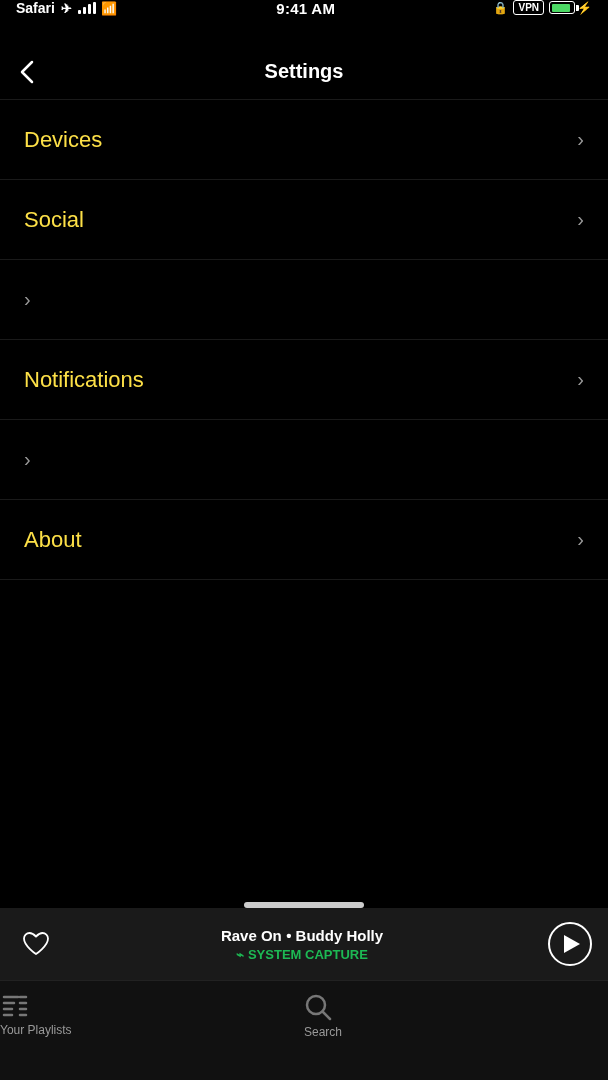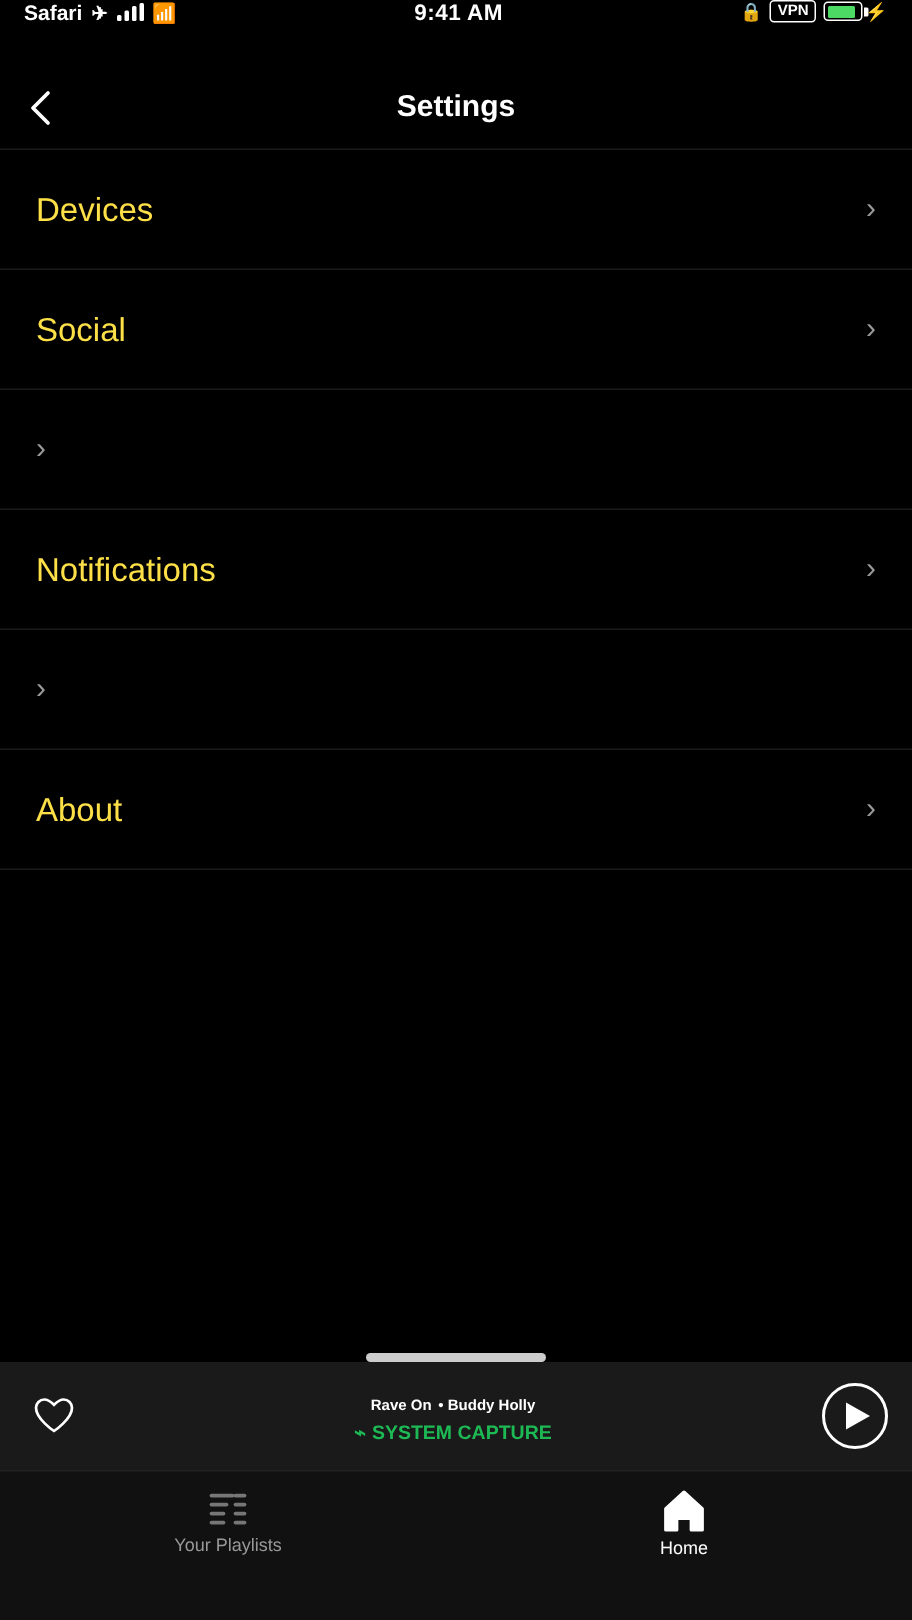--- a/index.html
+++ b/index.html
@@ -176,21 +176,21 @@
       height: 26px;
     }
     .track-info {
       flex: 1;
       display: flex;
       flex-direction: column;
       align-items: center;
       gap: 2px;
     }
     .track-name {
-      font-size: 10px;
+      font-size: 15px;
       font-weight: 600;
       color: #fff;
     }
     .track-device {
       font-size: 13px;
       font-weight: 600;
       color: #1db954;
       display: flex;
       align-items: center;
       gap: 4px;
@@ -229,21 +229,20 @@
       background: #111;
       display: flex;
       align-items: flex-start;
       padding-top: 12px;
       border-top: 1px solid #222;
     }
     .tab-item {
       flex: 1;
       display: flex;
       flex-direction: column;
-      align-items: center;
       gap: 4px;
       cursor: pointer;
     }
     .tab-label {
       font-size: 12px;
       color: #999;
     }
     .tab-label.active {
       color: #fff;
     }
@@ -372,20 +371,21 @@
       <line x1="4" y1="16" x2="12" y2="16" stroke="#777" stroke-width="2.5" stroke-linecap="round"></line>
       <line x1="4" y1="22" x2="12" y2="22" stroke="#777" stroke-width="2.5" stroke-linecap="round"></line>
       <line x1="20" y1="4" x2="26" y2="4" stroke="#777" stroke-width="2.5" stroke-linecap="round"></line>
       <line x1="20" y1="10" x2="26" y2="10" stroke="#777" stroke-width="2.5" stroke-linecap="round"></line>
       <line x1="20" y1="16" x2="26" y2="16" stroke="#777" stroke-width="2.5" stroke-linecap="round"></line>
       <line x1="20" y1="22" x2="26" y2="22" stroke="#777" stroke-width="2.5" stroke-linecap="round"></line>
     </svg>
     <span class="tab-label">Your Playlists</span>
   </div>
 
+
   <div class="tab-item">
-    <svg width="30" height="28" viewBox="0 0 30 28" fill="none">
-      <path d="M3 13 L15 2 L27 13 L27 27 L20 27 L20 19 L10 19 L10 27 L3 27 Z" stroke="white" stroke-width="2.5" stroke-linejoin="round" fill="white"></path>
+    <svg width="28" height="28" viewBox="0 0 28 28" fill="none">
+      <circle cx="12" cy="12" r="9" stroke="#777" stroke-width="2.5"></circle>
+      <line x1="18.5" y1="18.5" x2="26" y2="26" stroke="#777" stroke-width="2.5" stroke-linecap="round"></line>
     </svg>
-    <span class="tab-label active">Home</span>
-  </div>
-
+    <span class="tab-label">Search</span>
+  </div>
 </div>
 
 </body></html>

